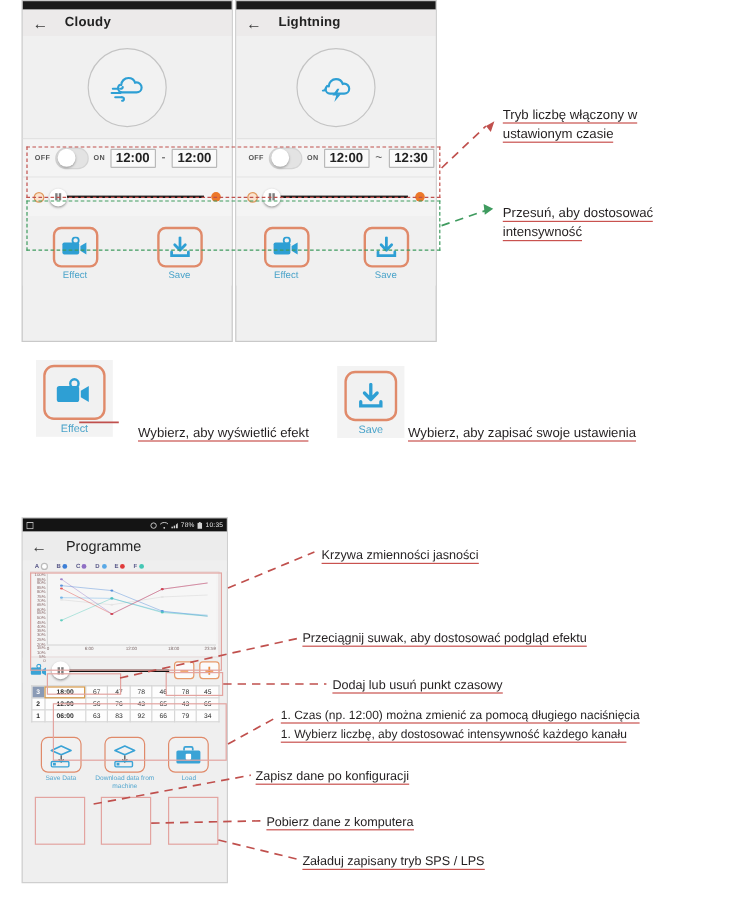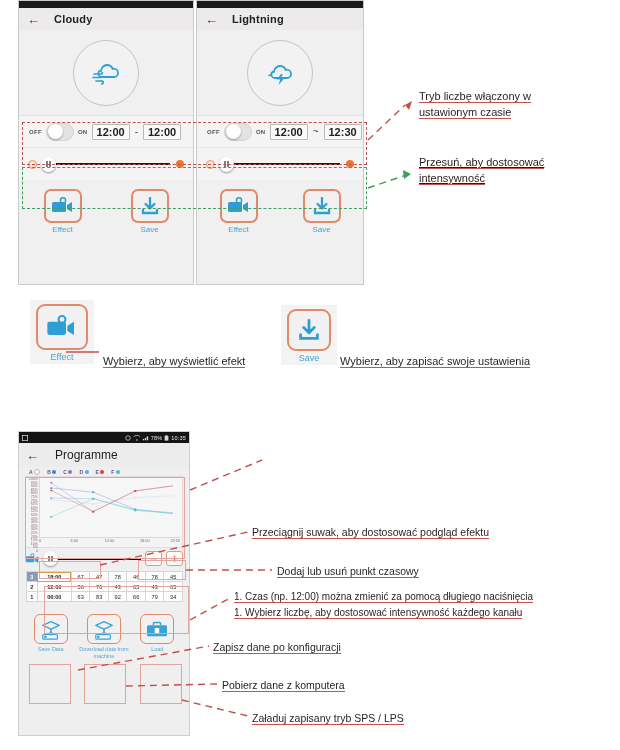--- a/index.html
+++ b/index.html
@@ -216,37 +216,37 @@
   </div>
 
   <div class="dash-red" style="left:22px;top:122px;width:345px;height:43px;"></div>
   <div class="dash-green" style="left:22px;top:167px;width:345px;height:42px;"></div>
 
   <div class="anno" style="left:419px;top:88px;">
     <div><span class="u">Tryb liczbę włączony w</span></div>
     <div><span class="u">ustawionym czasie</span></div>
   </div>
 
-  <div class="anno" style="left:419px;top:154px;text-decoration:underline;">
+  <div class="anno" style="left:419px;top:170px;">
     <div><span class="u">Przesuń, aby dostosować</span></div>
     <div><span class="u">intensywność</span></div>
   </div>
 
   <div class="bigicon" style="left:30px;top:300px;">
     <div class="bigbox" style="width:52px;height:46px;">
       <svg width="32" height="24" viewBox="0 0 24 18">
         <rect x="1" y="5" width="14" height="10" rx="1.6" fill="#2e9fd4"></rect>
         <path d="M16 8l5-3v10l-5-3z" fill="#2e9fd4"></path>
         <circle cx="12" cy="3.4" r="2.6" fill="none" stroke="#2e9fd4" stroke-width="1.5"></circle>
       </svg>
     </div>
     <span class="iconlabel" style="font-size:9px;">Effect</span>
   </div>
 
-  <div class="anno" style="left:103px;top:353px;">
+  <div class="anno" style="left:115px;top:353px;">
     <span class="u">Wybierz, aby wyświetlić efekt</span>
   </div>
 
   <div class="bigicon" style="left:281px;top:305px;">
     <div class="bigbox" style="width:44px;height:42px;">
       <svg width="24" height="23" viewBox="0 0 20 19">
         <path d="M10 1v9M10 11.5L5.6 7M10 11.5L14.4 7" fill="none" stroke="#2e9fd4" stroke-width="2.3" stroke-linecap="round" stroke-linejoin="round"></path>
         <path d="M3 13v3h14v-3" fill="none" stroke="#2e9fd4" stroke-width="2.3" stroke-linecap="round"></path>
       </svg>
     </div>
@@ -471,20 +471,23 @@
   </div>
 
   <div class="redbox" style="left:25px;top:477px;width:160px;height:82px;"></div>
   <div class="redbox" style="left:39px;top:561px;width:62px;height:18px;"></div>
   <div class="redbox" style="left:138px;top:560px;width:48px;height:20px;"></div>
   <div class="redbox" style="left:44px;top:586px;width:145px;height:48px;"></div>
   <div class="redbox" style="left:29px;top:664px;width:42px;height:40px;"></div>
   <div class="redbox" style="left:84px;top:664px;width:42px;height:40px;"></div>
   <div class="redbox" style="left:140px;top:664px;width:42px;height:40px;"></div>
 
+  <div class="anno anno-sm" style="left:268px;top:455px;">
+    <span class="u">Krzywa zmienności jasności</span>
+  </div>
   <div class="anno anno-sm" style="left:252px;top:524px;">
     <span class="u">Przeciągnij suwak, aby dostosować podgląd efektu</span>
   </div>
   <div class="anno anno-sm" style="left:277px;top:563px;">
     <span class="u">Dodaj lub usuń punkt czasowy</span>
   </div>
   <div class="anno" style="left:234px;top:589px;font-size:10px;line-height:16px;">
     <div><span class="u">1. Czas (np. 12:00) można zmienić za pomocą długiego naciśnięcia</span></div>
     <div><span class="u">1. Wybierz liczbę, aby dostosować intensywność każdego kanału</span></div>
   </div>

